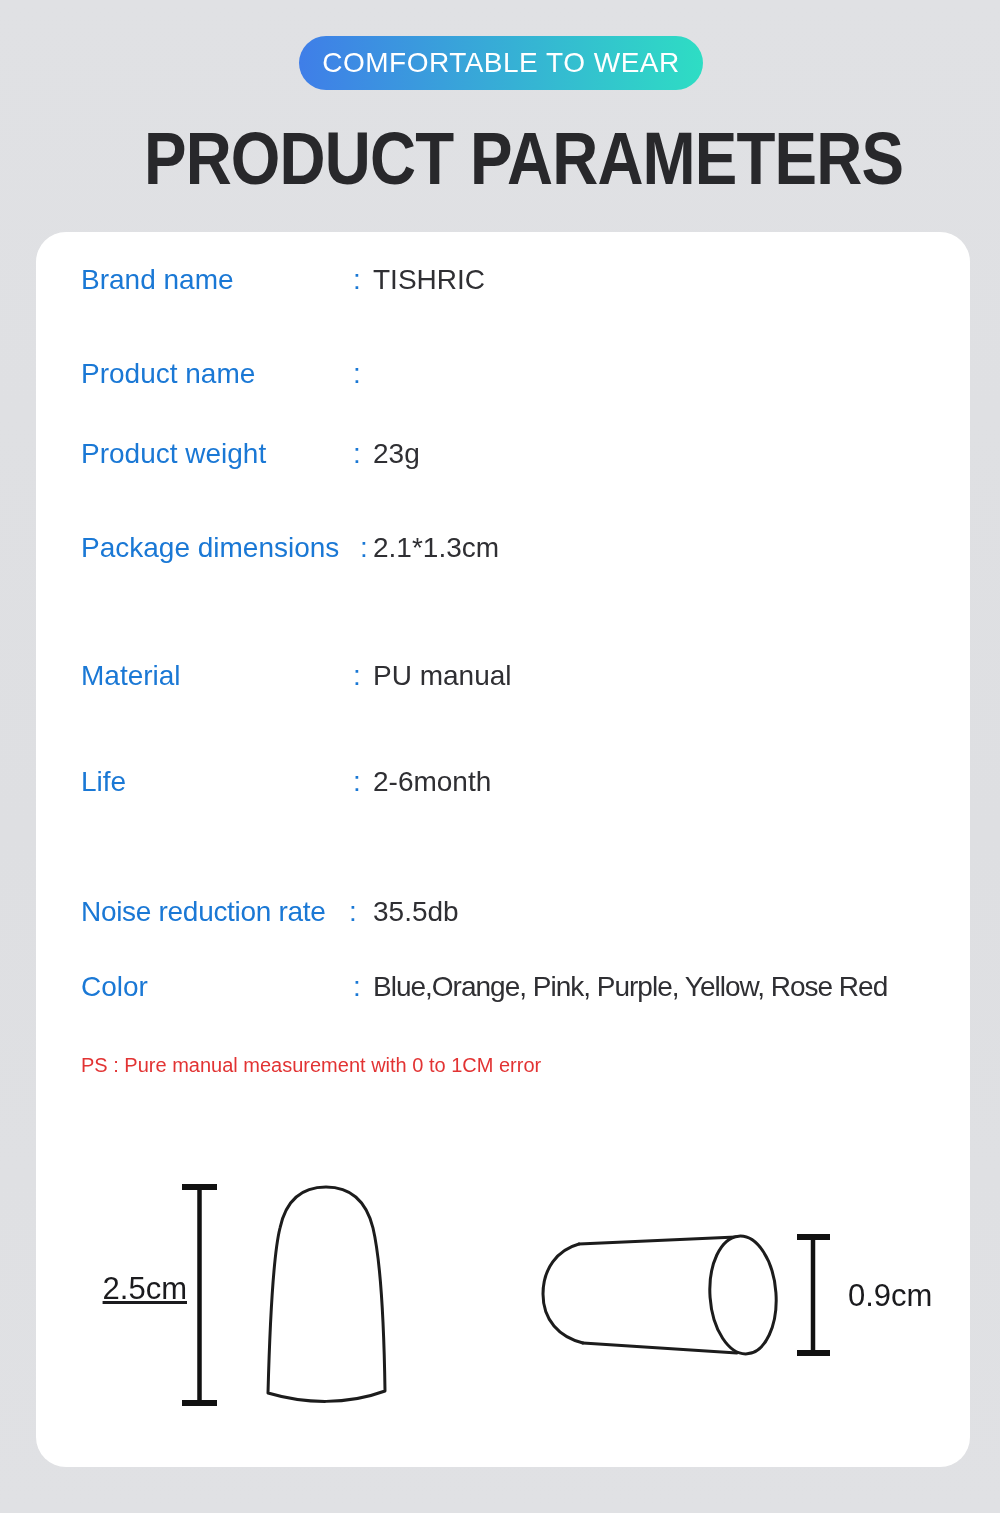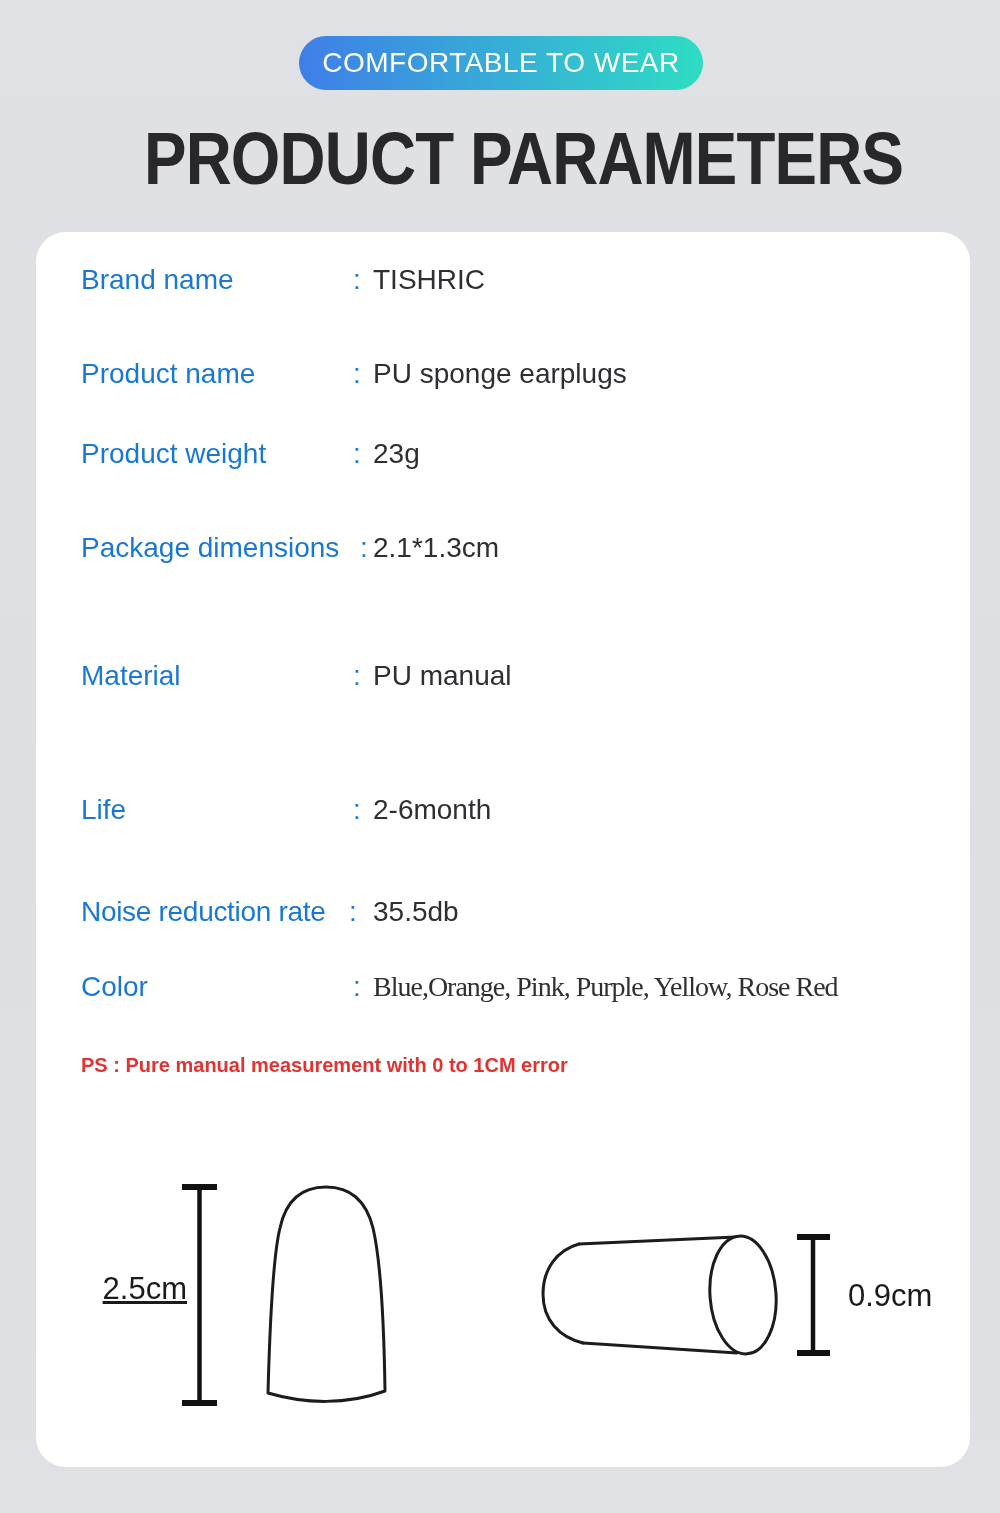--- a/index.html
+++ b/index.html
@@ -52,35 +52,34 @@
   .prow .plabel { position: absolute; left: 45px;  color: var(--label-blue, #1a78d5); white-space: nowrap; }
   .prow .pcolon { position: absolute; left: 317px; color: var(--label-blue, #1a78d5); }
   .prow .pvalue { position: absolute; left: 337px; color: var(--value-dark, #2f2f33); white-space: nowrap; }
 
   .r1 { top: 30px; padding-left: 37px; }
   .r2 { top: 124px; }
   .r3 { top: 204px; }
   .r4 { top: 298px; }
   .r4 .pcolon { left: 324px; }
   .r5 { top: 426px; text-align: center; }
-  .r6 { top: 532px; margin-top: 28px; }
+  .r6 { top: 532px; }
   .r7 { top: 636px; margin-top: 26px; }
   .r7 .pcolon { left: 313px; }
   .r7 .plabel { letter-spacing: -0.3px; }
   .r8 { top: 737px; }
-  .r8 .pvalue { letter-spacing: -1px; font-family: Liberation Serif, serif; }
+  .r8 .pvalue { letter-spacing: -1px; }
 
   .note {
     position: absolute;
     left: 45px; top: 820px;
     height: 26px; line-height: 26px;
     font-size: 20px;
     color: var(--note-red, #e23333);
     white-space: nowrap;
-    font-weight: bold;
   }
 
   .diagram { position: absolute; left: 0; top: 896px; width: 934px; height: 336px; display: block; }
 
   .dim {
     position: absolute;
     height: 36px; line-height: 36px;
     font-size: 31px;
     color: #1b1b1e;
     white-space: nowrap;
@@ -105,21 +104,20 @@
 
     <div class="prow r1">
       <span class="plabel">Brand name</span>
       <span class="pcolon">:</span>
       <span class="pvalue">TISHRIC</span>
     </div>
 
     <div class="prow r2">
       <span class="plabel">Product name</span>
       <span class="pcolon">:</span>
-      <span class="pvalue">PU sponge earplugs</span>
     </div>
 
     <div class="prow r3">
       <span class="plabel">Product weight</span>
       <span class="pcolon">:</span>
       <span class="pvalue">23g</span>
     </div>
 
     <div class="prow r4">
       <span class="plabel">Package dimensions</span>

